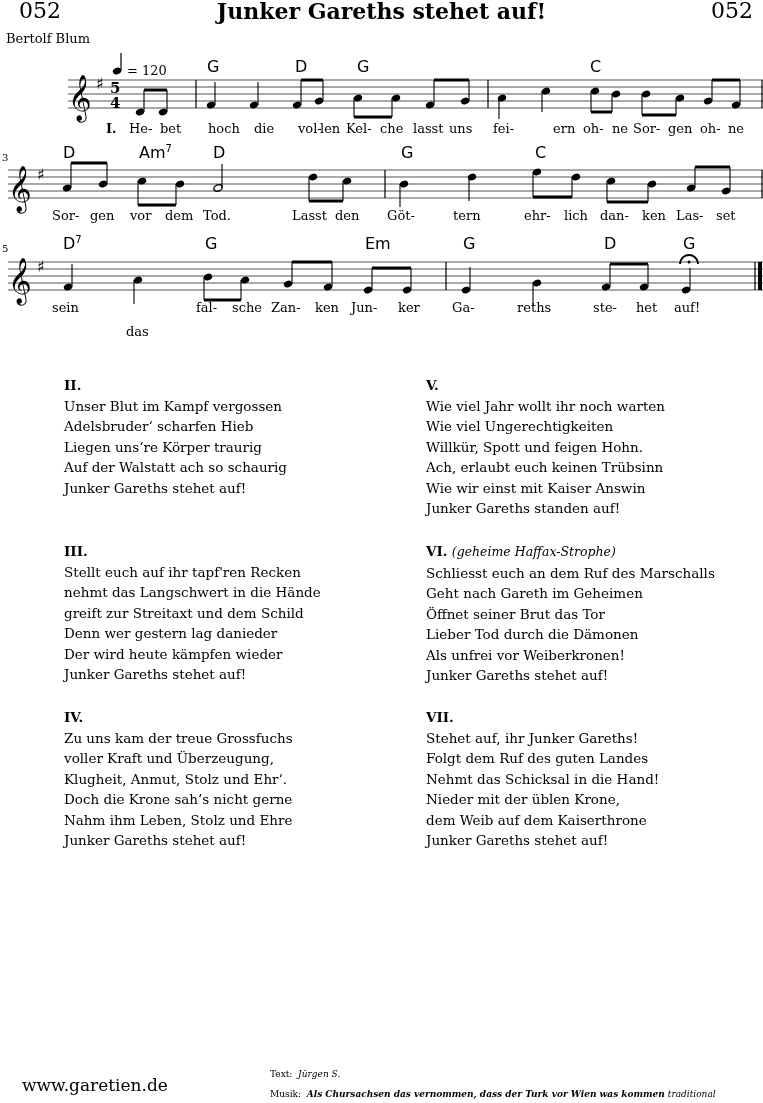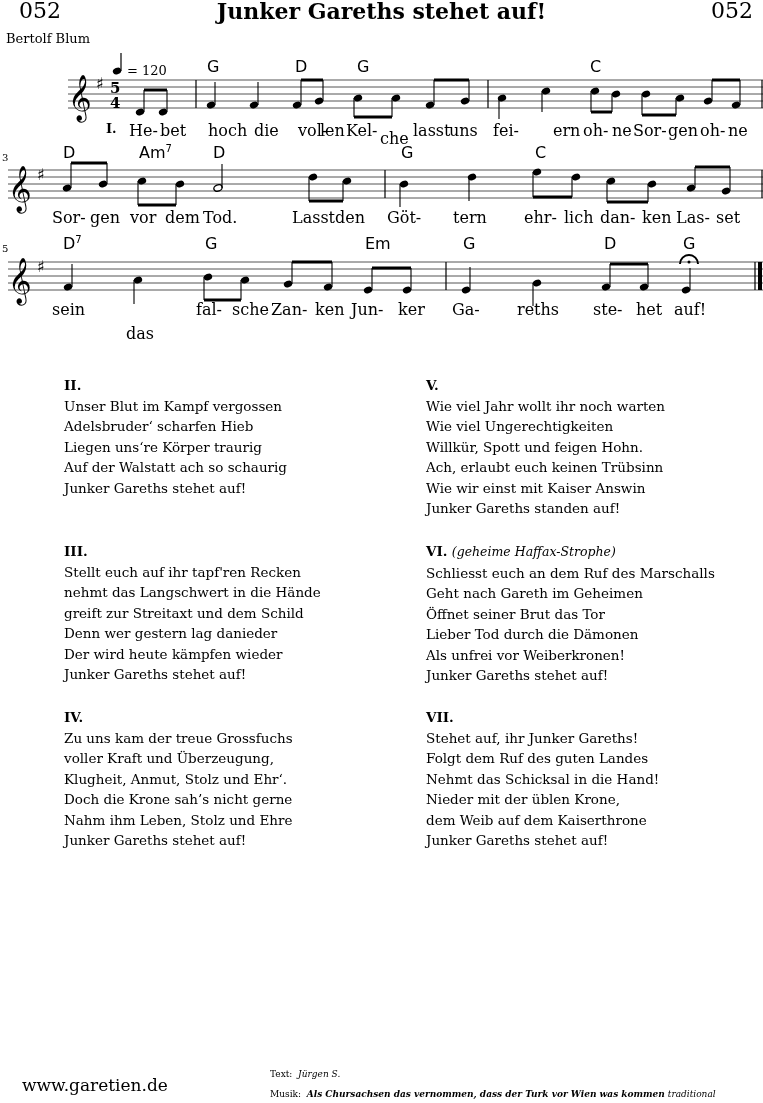--- a/index.html
+++ b/index.html
@@ -4,21 +4,21 @@
 <style>
   html, body { margin:0; padding:0; background:#ffffff; }
   body { width:763px; height:1103px; position:relative; overflow:hidden;
          font-family:"DejaVu Serif", "Liberation Serif", serif; color:#000; }
   .abs { position:absolute; }
   .num { font-size:22px; top:-2px; }
   .title { font-weight:bold; font-size:22px; top:-2px; left:0; width:763px; text-align:center; }
   .composer { font-size:13px; left:6px; top:31px; }
   svg.score { position:absolute; left:0; top:0; }
   .chord { font-family:"DejaVu Sans","Liberation Sans",sans-serif; font-size:16px; }
-  .lyric { font-family:"DejaVu Serif","Liberation Serif",serif; font-size:16px; }
+  .lyric { font-family:"DejaVu Serif","Liberation Serif",serif; font-size:13px; }
   .verse { font-size:13.5px; line-height:20.5px; }
   .verse .vnum { font-weight:bold; }
   .verse .vnote { font-style:italic; font-size:12.5px; }
   .footer-url { font-size:17px; left:22px; top:1075px; }
   .credits { font-size:9px; left:270px; }
   .credits .it { font-style:italic; }
   .credits .bi { font-style:italic; font-weight:bold; }
 </style>
 </head>
 <body>
@@ -234,21 +234,21 @@
 
 <div class="abs lyric" style="left:106px; top:121px; font-weight:bold; font-size:13px;">I.</div>
 <div id="lyrics-1">
     <span class="abs lyric" style="left: 129px; top: 121px;">He-</span>
     <span class="abs lyric" style="left: 160px; top: 121px;">bet</span>
     <span class="abs lyric" style="left: 208px; top: 121px;">hoch</span>
     <span class="abs lyric" style="left: 254px; top: 121px;">die</span>
     <span class="abs lyric" style="left: 298px; top: 121px;">vol-</span>
     <span class="abs lyric" style="left: 320px; top: 121px;">len</span>
     <span class="abs lyric" style="left: 346px; top: 121px;">Kel-</span>
-    <span class="abs lyric" style="left: 380px; top: 129px;">che</span>
+    <span class="abs lyric" style="left: 380px; top: 121px;">che</span>
     <span class="abs lyric" style="left: 413px; top: 121px;">lasst</span>
     <span class="abs lyric" style="left: 449px; top: 121px;">uns</span>
     <span class="abs lyric" style="left: 493px; top: 121px;">fei-</span>
     <span class="abs lyric" style="left: 538px; top: 121px; margin-left: 15px;">ern</span>
     <span class="abs lyric" style="left: 583px; top: 121px;">oh-</span>
     <span class="abs lyric" style="left: 612px; top: 121px;">ne</span>
     <span class="abs lyric" style="left: 633px; top: 121px;">Sor-</span>
     <span class="abs lyric" style="left: 668px; top: 121px;">gen</span>
     <span class="abs lyric" style="left: 700px; top: 121px;">oh-</span>
     <span class="abs lyric" style="left: 728px; top: 121px;">ne</span>

